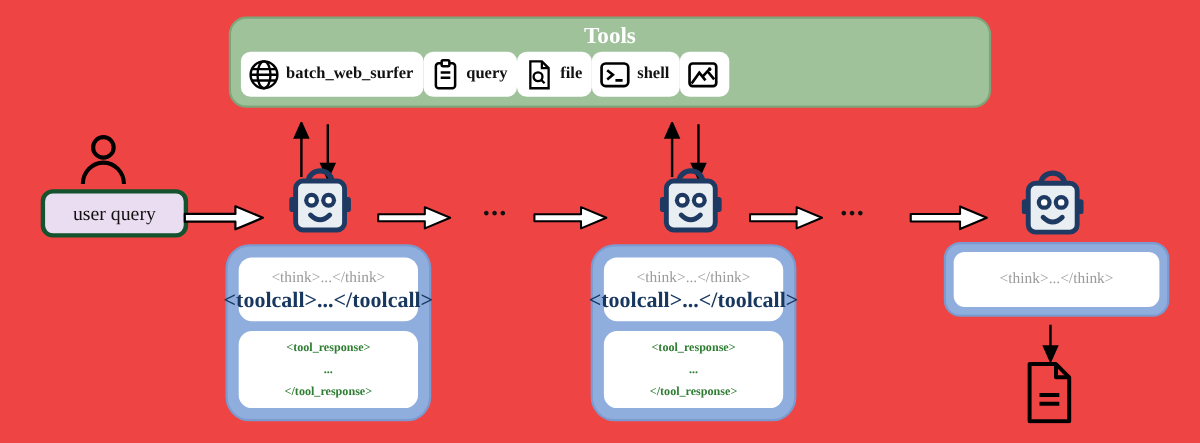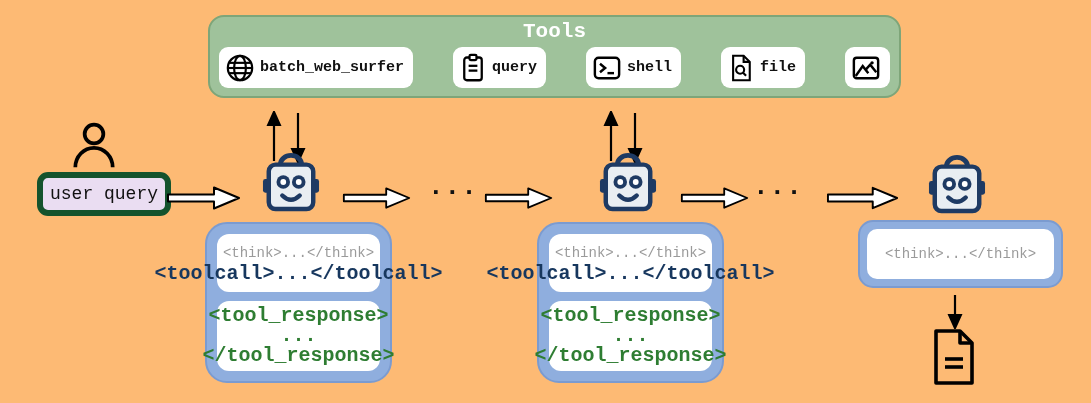--- a/index.html
+++ b/index.html
@@ -1,41 +1,41 @@
 <!DOCTYPE html>
 <html><head>
 <meta charset="utf-8">
 <style>
   html,body{margin:0;padding:0;background:#ffffff;}
   .canvas{
-    position:relative;width:1091px;height:403px;background:#fdba74;
-    font-family:Liberation Mono, monospace;overflow:hidden;
+    position:relative;width:1091px;height:403px;background:#ef4444;
+    font-family:Liberation Serif, serif;overflow:hidden;
   }
   
   .tools-panel{
     position:absolute;left:208px;top:15px;width:693px;height:83px;
     background:#9FC29B;border:2px solid #7EA579;border-radius:16px;
     box-sizing:border-box;display:flex;flex-direction:column;align-items:center;
   }
   .tools-title{color:#ffffff;font-size:21px;font-weight:700;line-height:30px;}
   .tools-row{
-    display:flex;flex-direction:row;justify-content:space-between;align-items:center;
+    display:flex;flex-direction:row;justify-content:flex-start;align-items:center;
     width:100%;box-sizing:border-box;padding:0 9px;flex:1;margin-bottom:8px;
   }
   .tool-pill{
     background:#ffffff;border-radius:9px;height:41px;display:flex;align-items:center;
     gap:5px;padding:0 9px 0 6px;box-sizing:border-box;
   }
   .tool-pill .t-icon{display:block;}
   .tool-label{font-size:15px;font-weight:600;color:#111;white-space:nowrap;}
   
   .person{position:absolute;left:68px;top:121px;}
   .user-query{
     position:absolute;left:37px;top:172px;width:134px;height:44px;box-sizing:border-box;
-    background:#EADDF2;border:6px solid #14532d;border-radius:11px;
+    background:#EADDF2;border:4px solid #14532d;border-radius:11px;
     display:flex;align-items:center;justify-content:center;
     font-size:18px;font-weight:500;color:#111;
   }
   
   .flow-arrow{position:absolute;top:184px;}
   .ellipsis{
     position:absolute;top:172px;width:44px;text-align:center;
     font-size:26px;font-weight:700;color:#111;letter-spacing:1px;
   }
   .robot{position:absolute;}
@@ -48,21 +48,21 @@
   }
   .inner-card{
     background:#ffffff;border-radius:12px;flex-shrink:0;
     display:flex;flex-direction:column;justify-content:center;align-items:center;
     text-align:center;
   }
   .card-assistant{height:58px;}
   .card-response{flex:1;}
   .txt-think{color:#9A9A9A;font-size:14px;font-weight:500;line-height:20px;white-space:nowrap;}
   .txt-toolcall{color:#17375E;font-size:20px;font-weight:700;line-height:21px;white-space:nowrap;}
-  .txt-response{color:#2E7D32;font-size:20px;font-weight:700;line-height:20px;white-space:nowrap;}
+  .txt-response{color:#2E7D32;font-size:11px;font-weight:700;line-height:20px;white-space:nowrap;}
   .txt-answer{color:#B42318;font-size:15px;font-weight:700;line-height:22px;white-space:nowrap;}
   .answer-box{
     position:absolute;left:858px;top:220px;width:205px;height:68px;box-sizing:border-box;
     background:#8FAEDE;border:2px solid #7B9BD0;border-radius:15px;padding:7px;
   }
   .answer-inner{
     background:#ffffff;border-radius:10px;width:100%;height:100%;box-sizing:border-box;
     display:flex;flex-direction:column;justify-content:center;align-items:center;text-align:center;
   }
   .final-arrow{position:absolute;left:946px;top:295px;}
@@ -92,36 +92,36 @@
         <svg class="t-icon" width="28" height="30" viewBox="0 0 32 34" fill="none" stroke="#000" stroke-width="2.6">
           <rect x="6" y="5" width="20" height="26" rx="3"></rect>
           <rect x="12" y="2" width="8" height="6" rx="1.5" fill="#fff"></rect>
           <line x1="11" y1="14.5" x2="21" y2="14.5"></line>
           <line x1="11" y1="20" x2="21" y2="20"></line>
         </svg>
         <span class="tool-label">query</span>
       </div>
 
       <div class="tool-pill">
-        <svg class="t-icon" width="30" height="28" viewBox="0 0 32 30" fill="none" stroke="#000" stroke-width="2.6">
-          <rect x="3" y="4" width="26" height="22" rx="4"></rect>
-          <polyline points="8.5,10.5 14,15 8.5,19.5"></polyline>
-          <line x1="16.5" y1="20.5" x2="23.5" y2="20.5"></line>
-        </svg>
-        <span class="tool-label">shell</span>
-      </div>
-
-      <div class="tool-pill">
         <svg class="t-icon" width="28" height="30" viewBox="0 0 32 34" fill="none" stroke="#000" stroke-width="2.4">
           <path d="M7 3 H19 L26 10 V31 H7 Z"></path>
           <path d="M19 3 V10 H26"></path>
           <circle cx="15" cy="19" r="4.6"></circle>
           <line x1="18.4" y1="22.4" x2="21.8" y2="25.8"></line>
         </svg>
         <span class="tool-label">file</span>
+      </div>
+
+      <div class="tool-pill">
+        <svg class="t-icon" width="30" height="28" viewBox="0 0 32 30" fill="none" stroke="#000" stroke-width="2.6">
+          <rect x="3" y="4" width="26" height="22" rx="4"></rect>
+          <polyline points="8.5,10.5 14,15 8.5,19.5"></polyline>
+          <line x1="16.5" y1="20.5" x2="23.5" y2="20.5"></line>
+        </svg>
+        <span class="tool-label">shell</span>
       </div>
 
       <div class="tool-pill">
         <svg class="t-icon" width="30" height="28" viewBox="0 0 32 30" fill="none" stroke="#000" stroke-width="2.6">
           <rect x="3" y="4" width="26" height="22" rx="3"></rect>
           <polyline points="5,23.5 12.5,13 18.5,20.5"></polyline>
           <polyline points="15.5,17 20.5,11.5 27,19.5"></polyline>
           <circle cx="22.5" cy="9.5" r="1.8" fill="#000" stroke="none"></circle>
         </svg>
       </div>

